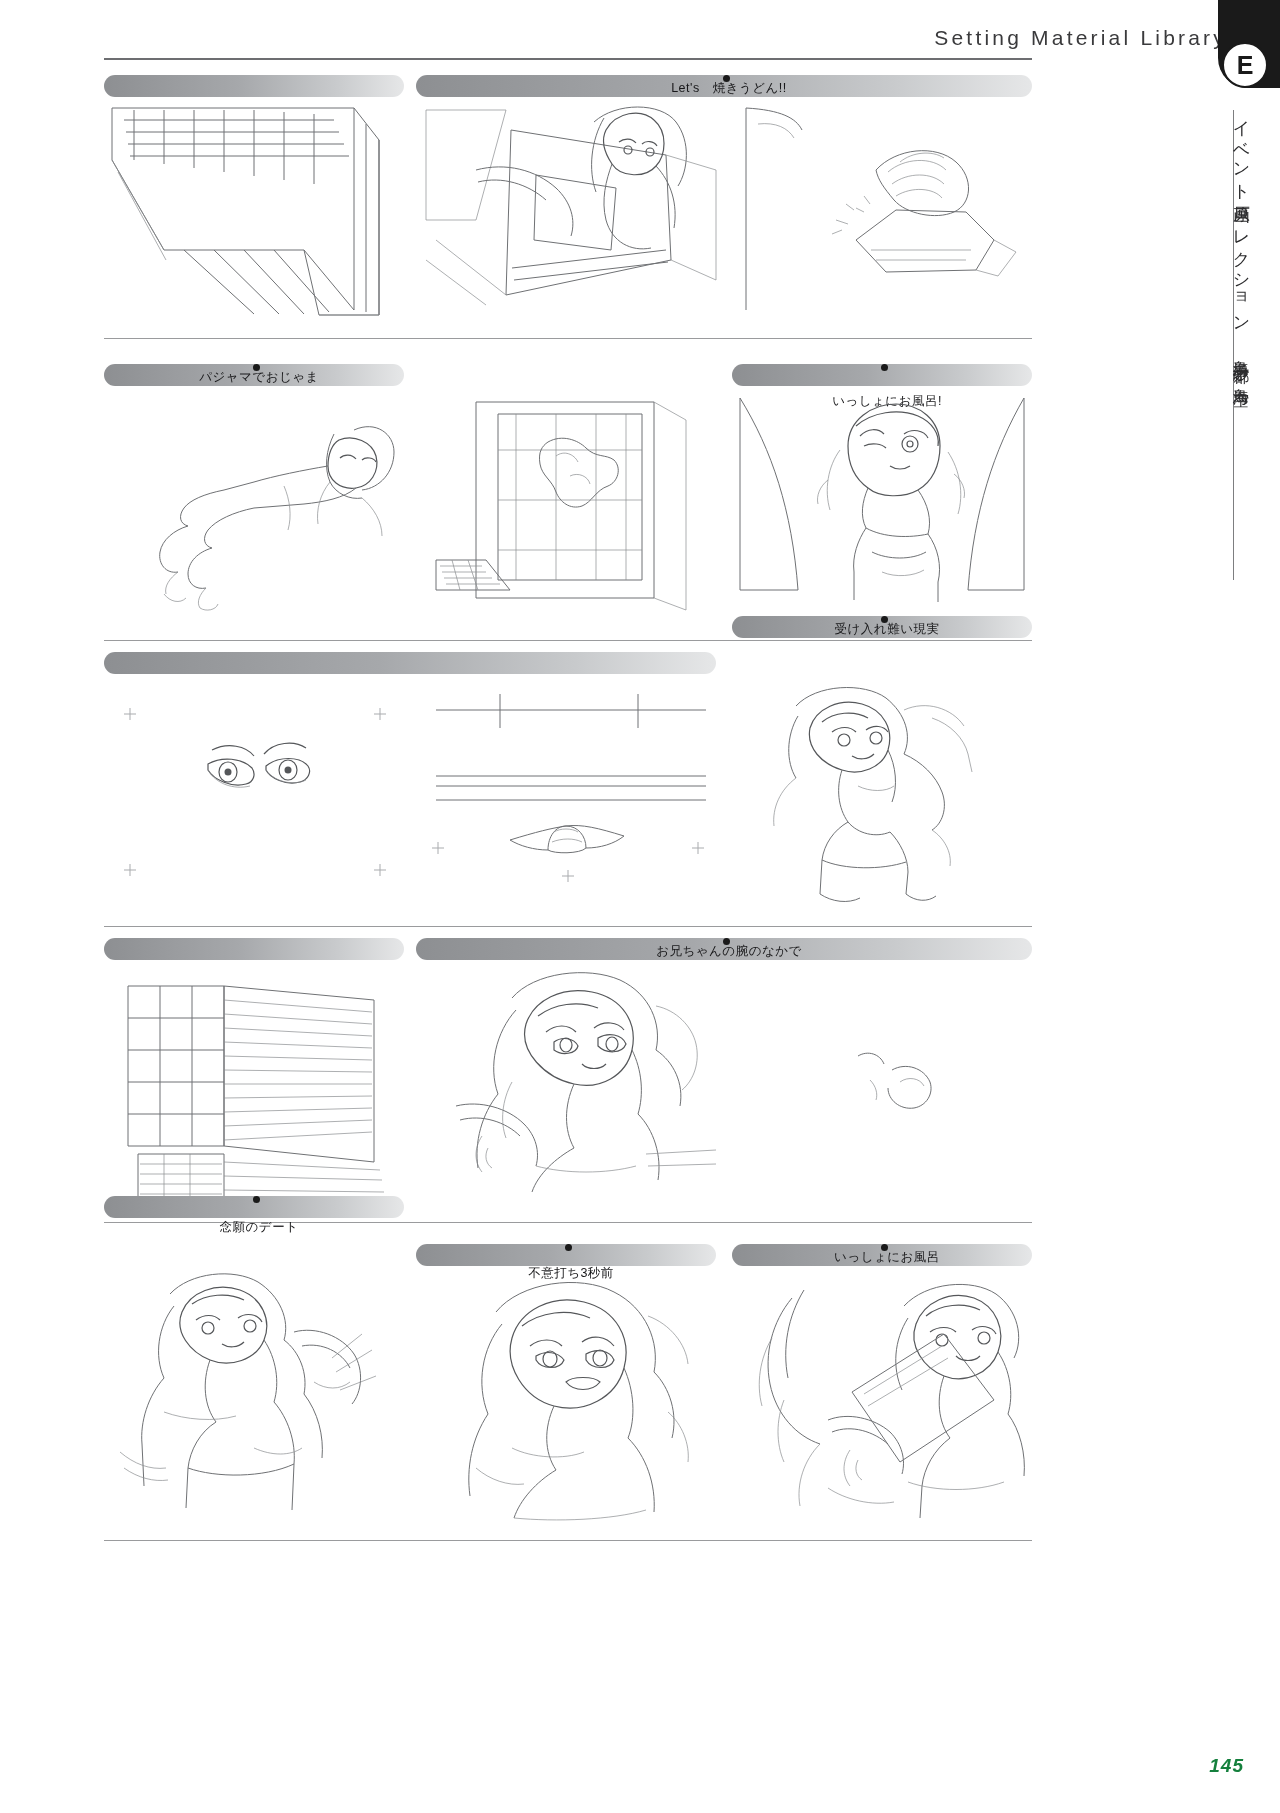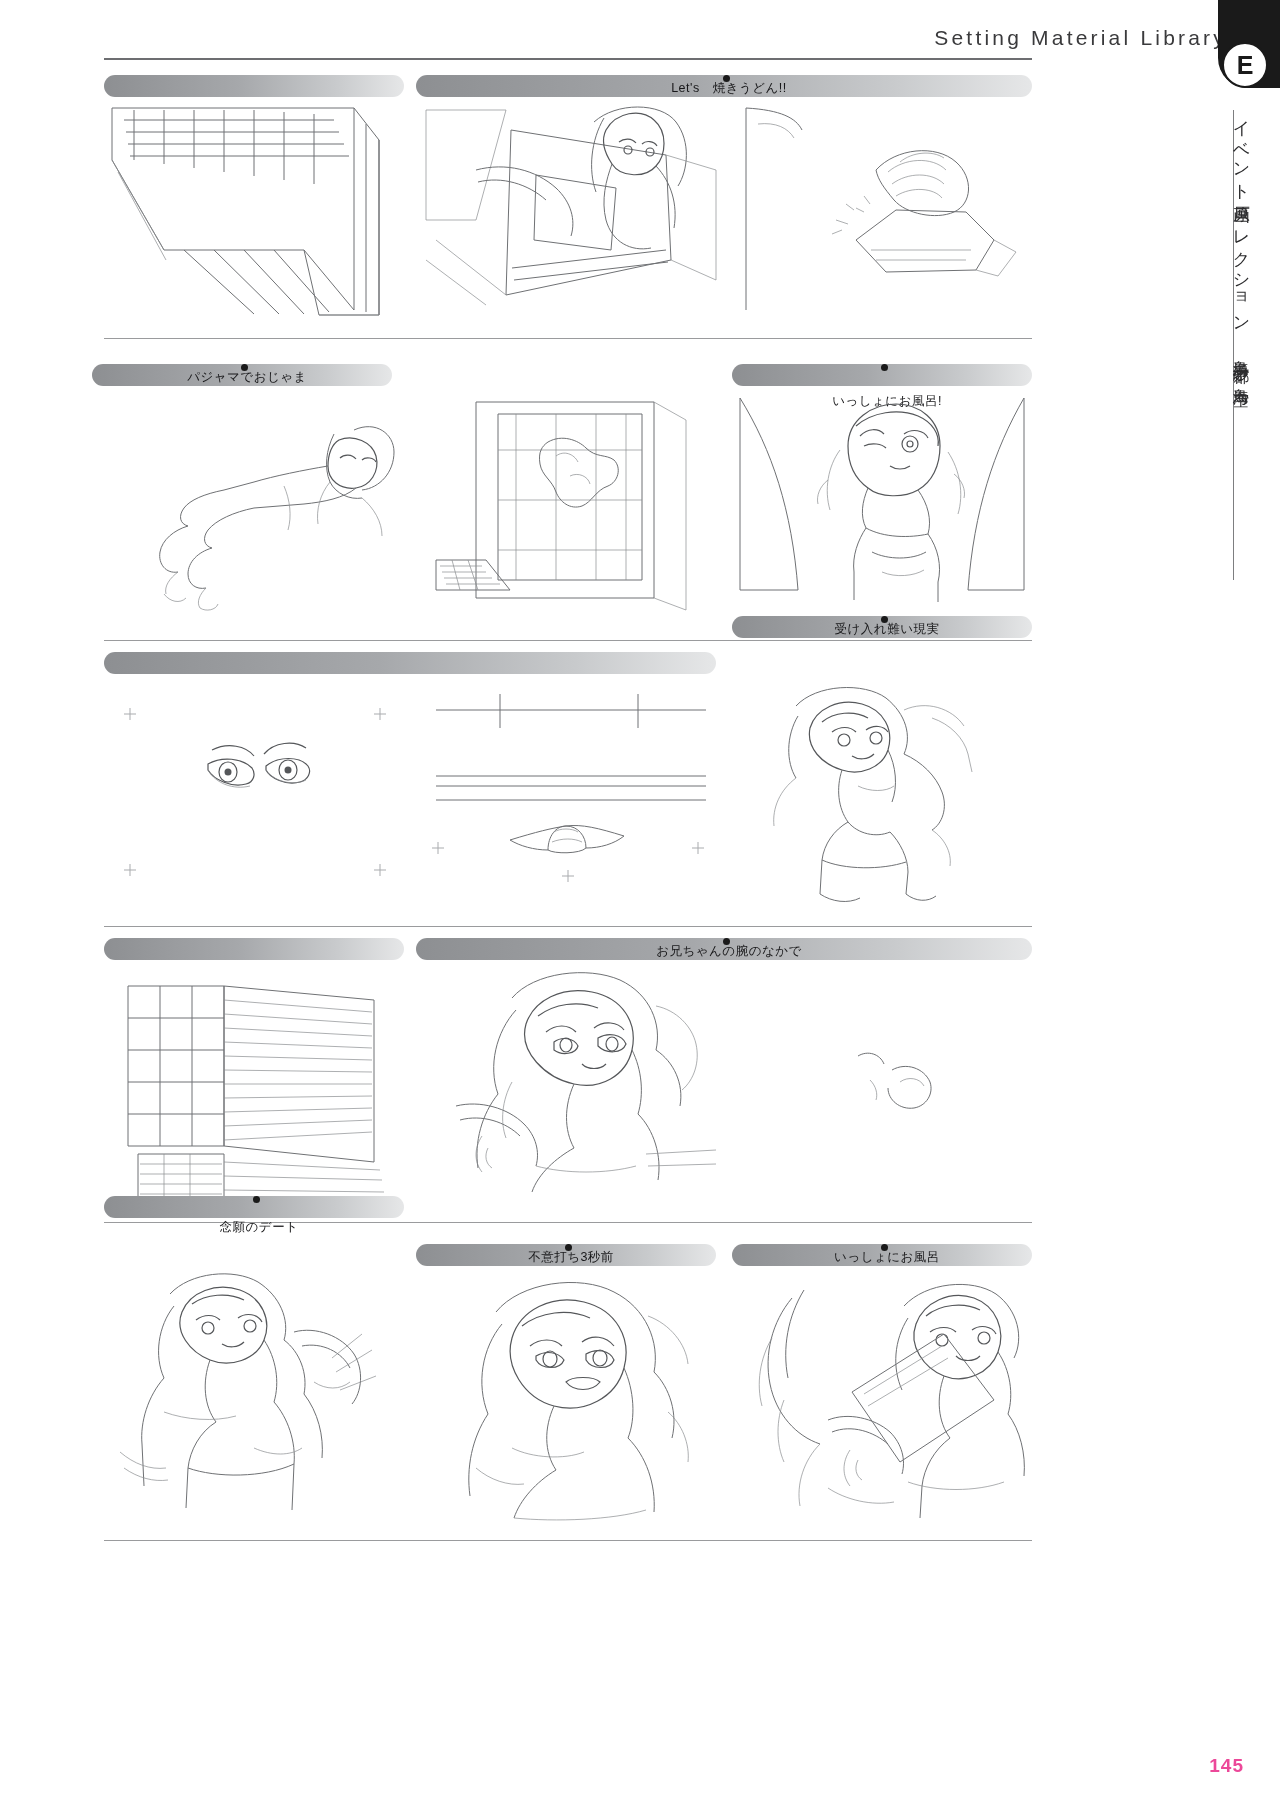--- a/index.html
+++ b/index.html
@@ -99,21 +99,22 @@
   }
 
   
   .page-num {
     position: absolute;
     right: 36px;
     bottom: 36px;
     font-size: 19px;
     font-weight: bold;
     letter-spacing: 1px;
-    color: #ec4899;
+    color: #15803d;
+    font-style: italic;
   }
 
   
   .sep {
     position: absolute;
     left: 104px;
     width: 928px;
     height: 1px;
     background: #9a9b9d;
   }
@@ -227,21 +228,21 @@
       <path class="ln-t" d="M152 72 C168 58 196 56 210 70 M156 84 C172 72 196 72 208 84 M160 96 C176 86 198 88 206 98"></path>
       <path class="ln-t" d="M164 62 C176 52 196 50 208 58"></path>
       <path class="ln-t" d="M100 120 L112 124 M96 134 L106 130 M110 104 L118 110"></path>
       <path class="ln-t" d="M128 96 L134 104 M120 108 L128 112"></path>
       <path class="ln-t" d="M258 140 L280 152 L262 176 L240 170"></path>
     </svg>
   </div>
 
   <div class="sep" style="top:338px;"></div>
 
-  <div class="cap" style="left:92px; top:364px; width:300px;">
+  <div class="cap" style="left:104px; top:364px; width:300px;">
     <span class="bullet"></span>
     <span class="cap-text">パジャマでおじゃま</span>
   </div>
   <div class="cap" style="left:732px; top:364px; width:300px;gap:24px;">
     <span class="bullet"></span>
     <span class="cap-text">いっしょにお風呂!</span>
   </div>
 
   <div class="art" style="left:104px; top:390px; width:300px; height:230px;">
     <svg viewBox="0 0 300 230" preserveAspectRatio="none">
@@ -429,21 +430,21 @@
       <path class="ln-t" d="M30 40 C36 46 38 54 36 60"></path>
     </svg>
   </div>
 
   <div class="sep" style="top:1222px;"></div>
 
   <div class="cap" style="left:104px; top:1196px; width:300px;gap:18px;">
     <span class="bullet"></span>
     <span class="cap-text">念願のデート</span>
   </div>
-  <div class="cap" style="left:416px; top:1244px; width:300px;">
+  <div class="cap" style="left:416px; top:1244px; width:300px;gap:16px;">
     <span class="bullet"></span>
     <span class="cap-text">不意打ち3秒前</span>
   </div>
   <div class="cap" style="left:732px; top:1244px; width:300px;">
     <span class="bullet"></span>
     <span class="cap-text">いっしょにお風呂</span>
   </div>
 
   <div class="art" style="left:104px; top:1272px; width:300px; height:250px;">
     <svg viewBox="0 0 300 250" preserveAspectRatio="none">

